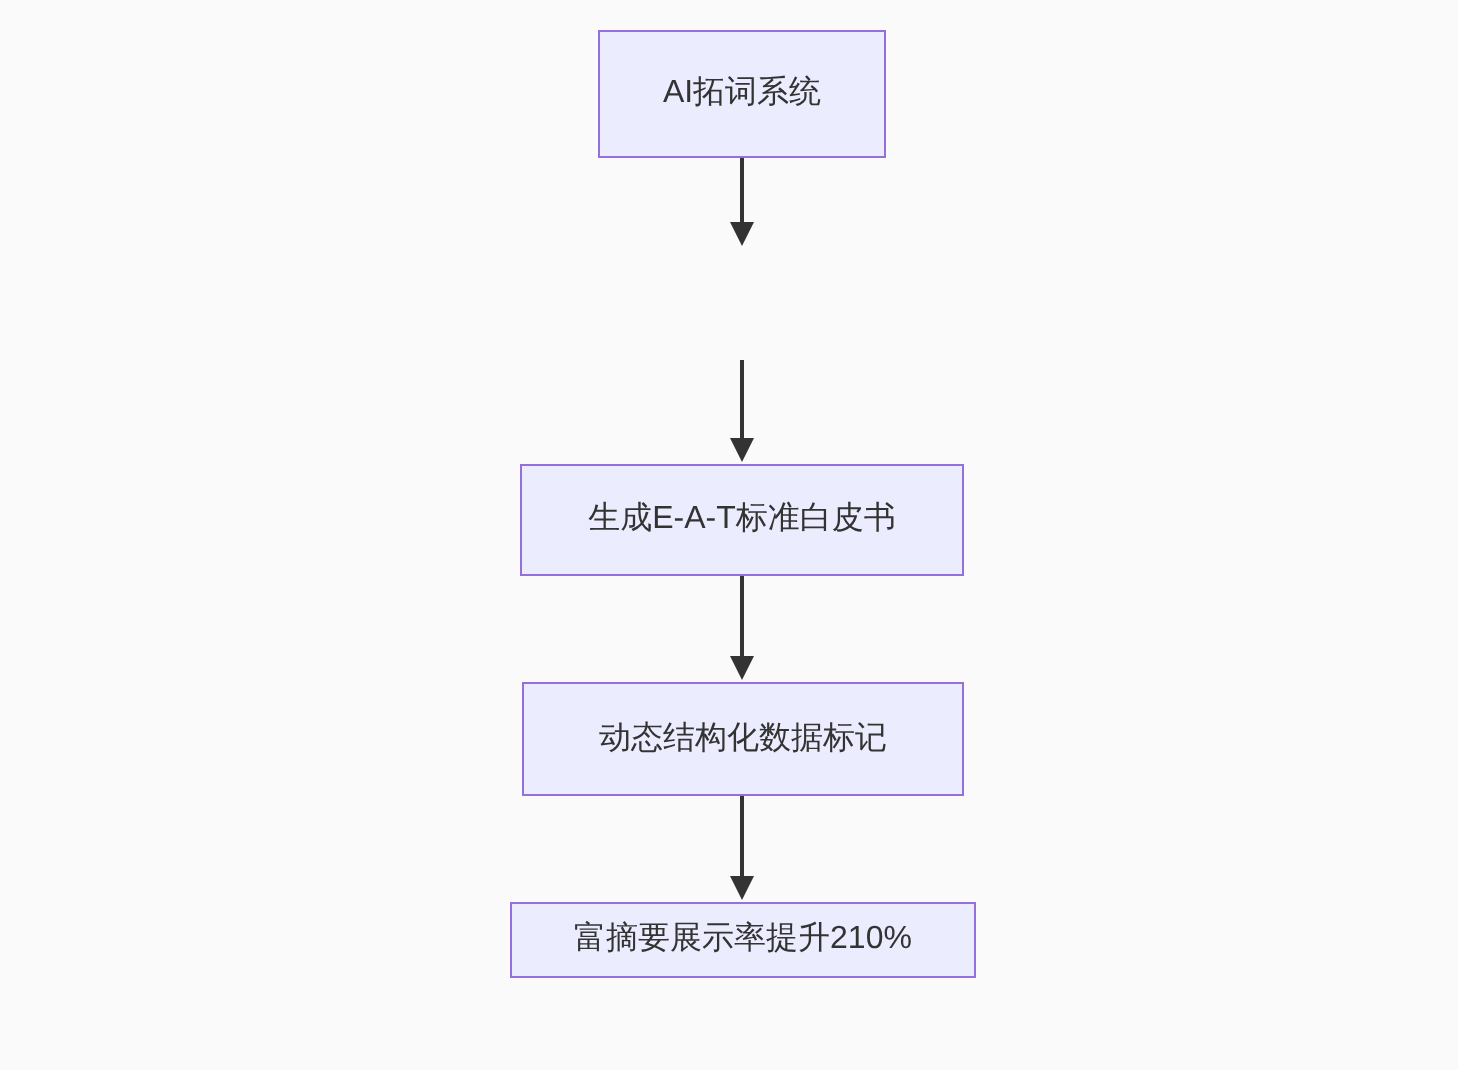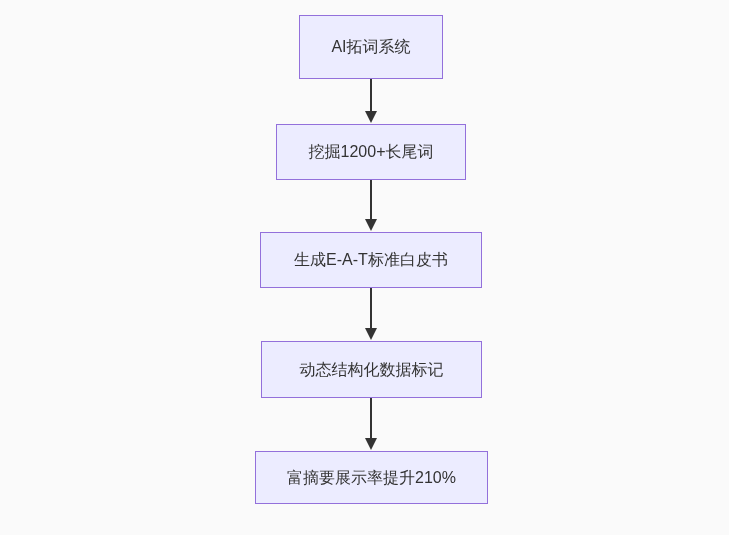--- a/index.html
+++ b/index.html
@@ -37,21 +37,21 @@
     color: #333333;
     font-size: 16px;
     line-height: 1.2;
     text-align: center;
     white-space: nowrap;
   }
   .n1 { left: 299px; top: 15px;  width: 144px; height: 64px; }
   .n2 { left: 276px; top: 124px; width: 190px; height: 56px; }
   .n3 { left: 260px; top: 232px; width: 222px; height: 56px; }
   .n4 { left: 261px; top: 341px; width: 221px; height: 57px; }
-  .n5 { left: 255px; top: 451px; width: 233px; height: 53px; align-items: center; }
+  .n5 { left: 255px; top: 451px; width: 233px; height: 38px; align-items: center; }
   .edge-line {
     stroke: #333333;
     stroke-width: 2px;
   }
   .edge-head {
     fill: #333333;
     stroke: none;
   }
 </style>
 </head>
@@ -75,23 +75,20 @@
     <g>
       <line class="edge-line" x1="371" y1="398" x2="371" y2="439"></line>
       <polygon class="edge-head" points="365,438 377,438 371,450"></polygon>
     </g>
   </svg>
 
   <div class="node n1">
     <span>AI拓词系统</span>
   </div>
 
-  <div class="node n2">
-    <span>挖掘1200+长尾词</span>
-  </div>
 
   <div class="node n4">
     <span>动态结构化数据标记</span>
   </div>
 
   <div class="node n3">
     <span>生成E-A-T标准白皮书</span>
   </div>
 
   <div class="node n5">

